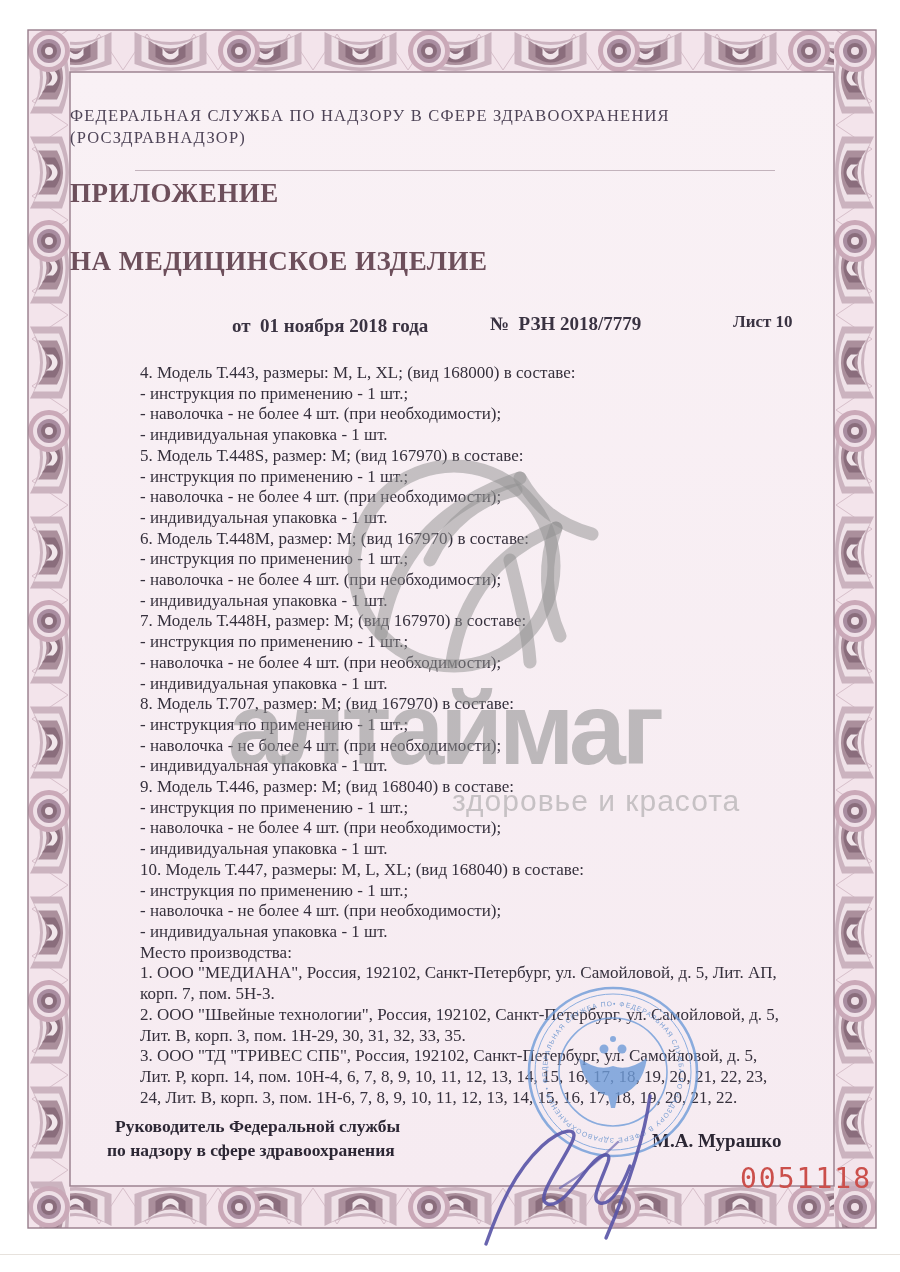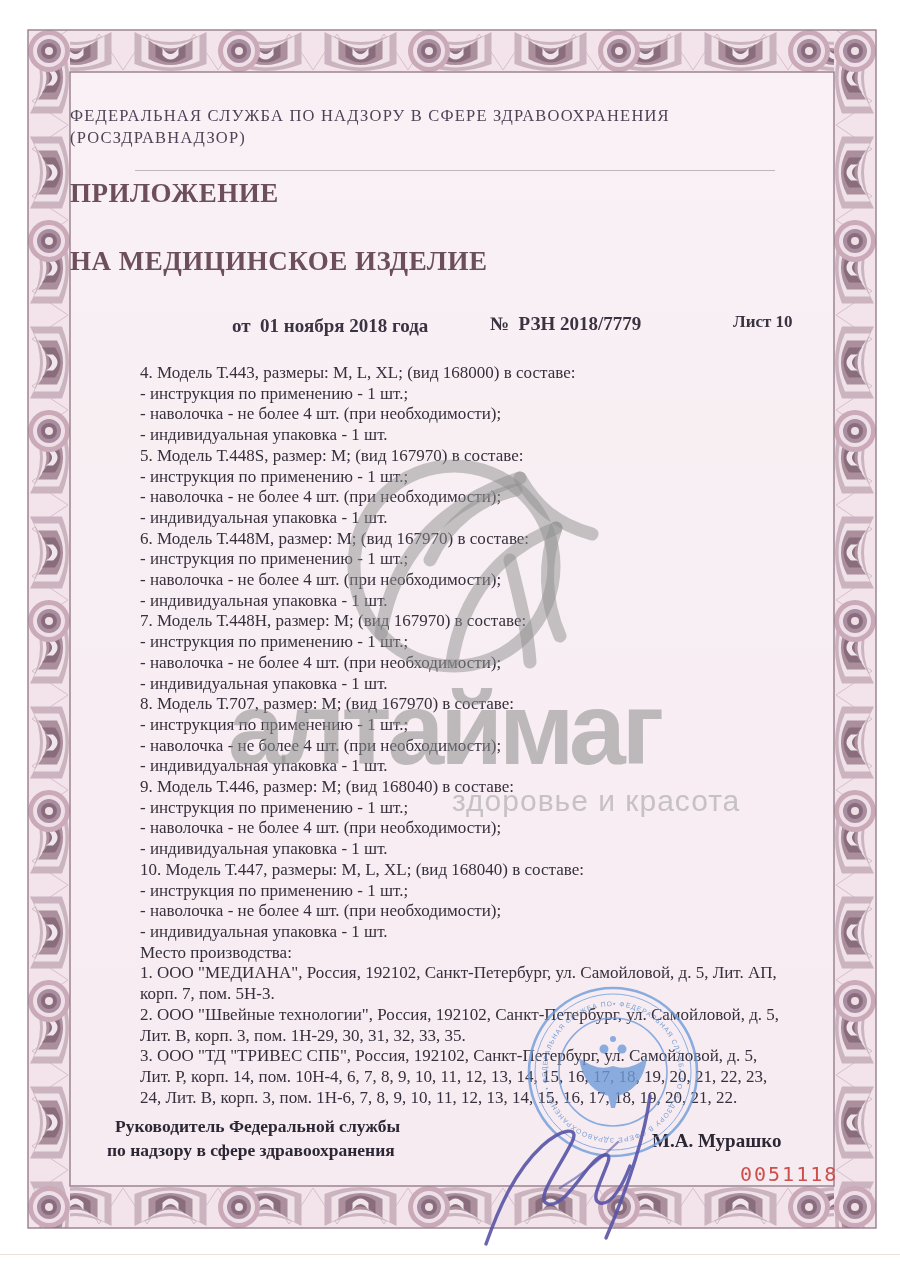--- a/index.html
+++ b/index.html
@@ -11,21 +11,21 @@
   .doc-title{font-family:Liberation Serif, serif;font-weight:700;font-size:27px;
              letter-spacing:.5px;color:#6d4f5b;}
   .divider{height:1px;background:#c3b3bc;}
   .date-row{font-weight:700;font-size:19px;color:#3a3342;white-space:pre;margin-top:27px;}
   .sheet{font-weight:700;font-size:17px;color:#3a3342;}
   .body-text{left:104px;top:363px;width:740px;font-size:17px;line-height:20.7px;
              color:#35303c;margin-left:36px;}
   .body-line{white-space:nowrap;}
   .foot-bold{font-weight:700;font-size:17.5px;color:#2c2734;}
   .sig-name{font-weight:700;font-size:19px;color:#2c2734;}
-  .serial{font-family:"DejaVu Sans Mono", monospace;font-size:20px;letter-spacing:2px;
+  .serial{font-family:"DejaVu Sans Mono", monospace;font-size:28px;letter-spacing:2px;
           color:#cb4f4b;}
   .wm-brand{font-family:"Liberation Sans", sans-serif;font-weight:700;font-size:102px;
             letter-spacing:-4px;color:rgba(140,140,140,.55);line-height:1;}
   .wm-tagline{font-family:"Liberation Sans", sans-serif;font-weight:400;font-size:30px;
               letter-spacing:1px;color:rgba(150,150,150,.5);line-height:1;}
   .overlay{pointer-events:none;}
   .scan-edge{left:0;top:1254px;width:900px;height:1px;background:#e7e2dd;}
 </style>
 </head>
 <body>

